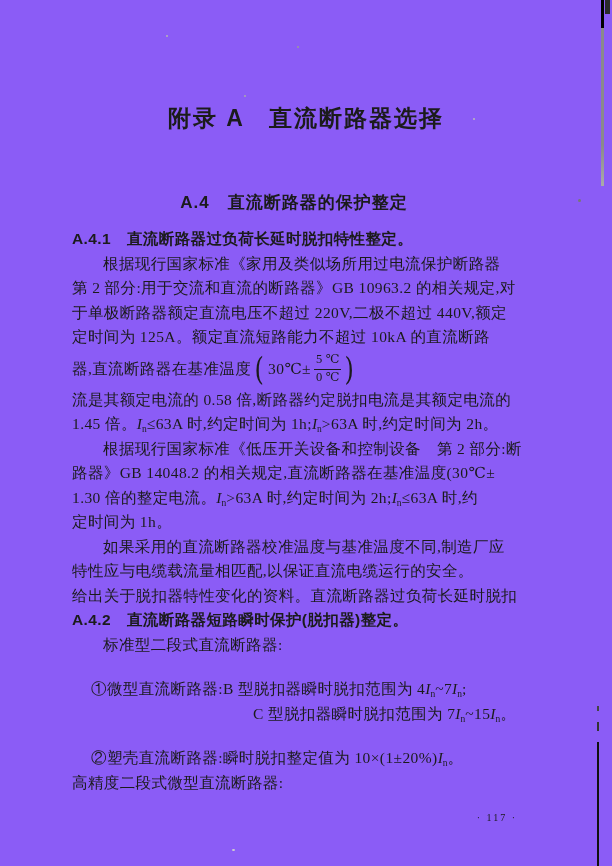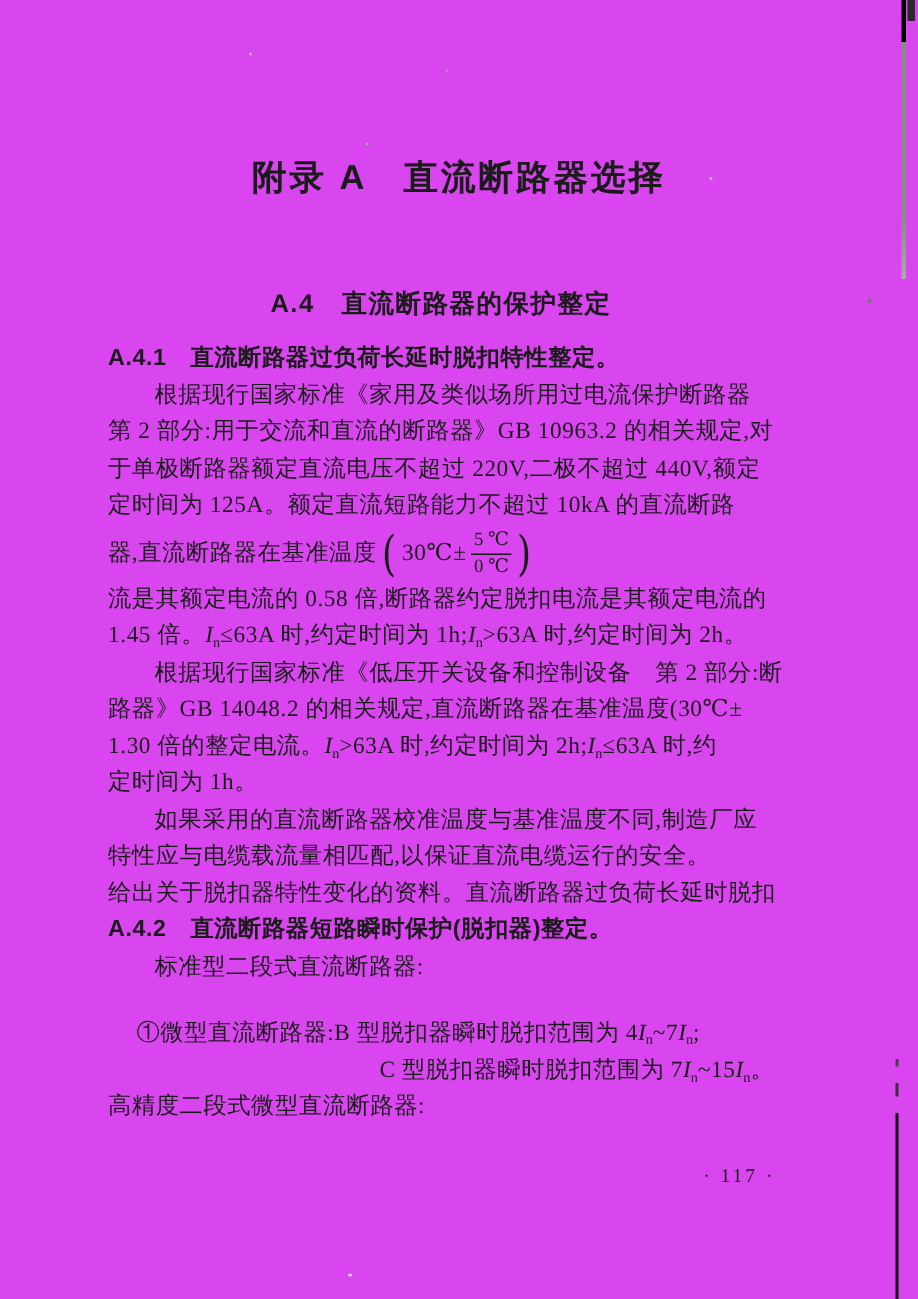--- a/index.html
+++ b/index.html
@@ -3,21 +3,21 @@
 <meta charset="utf-8">
 <style>
   html,body{margin:0;padding:0;}
   body{
     background:#888;
     font-family:"Liberation Serif","DejaVu Serif",serif;
   }
   .page{
     position:relative;
     width:612px;height:866px;
-    background:#d946ef;
+    background:#8b5cf6;
     color:#1b1b1b;
     overflow:hidden;
     -webkit-font-smoothing:antialiased;
   }
   .doc-title{
     position:absolute;top:103px;left:0;width:612px;
     margin:0;text-align:center;
     font-family:"Liberation Sans","DejaVu Sans",sans-serif;
     font-size:23px;font-weight:700;letter-spacing:2px;
   }
@@ -54,22 +54,22 @@
   .formula .frac{
     display:inline-flex;flex-direction:column;align-items:center;
     font-size:12.5px;line-height:1.25;letter-spacing:0;
     margin:0 2px;
   }
   .formula .frac .top{border-bottom:1.2px solid #1b1b1b;padding:0 2px 1px;}
   .formula .frac .bot{padding:0 2px;}
   .cur{font-style:italic;font-family:"Liberation Serif","DejaVu Serif",serif;letter-spacing:0;}
   .cur sub{font-size:9.5px;font-style:normal;line-height:0;vertical-align:-3px;}
   .page-number{
-    position:absolute;top:776px;left:72px;width:445px;
-    text-align:right;font-size:13px;letter-spacing:2px;
+    position:absolute;top:812px;left:72px;width:445px;
+    text-align:right;font-size:10px;letter-spacing:2px;
   }
   
   .artifact{position:absolute;pointer-events:none;}
   .edge-top{
     left:601px;top:0;width:2.5px;height:186px;
     background:linear-gradient(#000 0 28px,#8a8a8a 28px 78%,#aaa);
   }
   .edge-corner{left:605px;top:0;width:5px;height:14px;background:#2a2a2a;}
   .edge-bot-solid{left:597px;top:742px;width:2px;height:124px;background:#101010;}
   .edge-bot-dash1{left:597px;top:706px;width:2px;height:5px;background:#444;}
@@ -137,20 +137,23 @@
     <div class="line indent">标准型二段式直流断路器:</div>
 
     <div class="line indent-sm">
       <span>①微型直流断路器:B 型脱扣器瞬时脱扣范围为 4</span><i class="cur"><span>I</span><sub>n</sub></i><span>~7</span><i class="cur"><span>I</span><sub>n</sub></i><span>;</span>
     </div>
 
     <div class="line indent-lg">
       <span>C 型脱扣器瞬时脱扣范围为 7</span><i class="cur"><span>I</span><sub>n</sub></i><span>~15</span><i class="cur"><span>I</span><sub>n</sub></i><span>。</span>
     </div>
 
+    <div class="line indent-sm">
+      <span>②塑壳直流断路器:瞬时脱扣整定值为 10×(1±20%)</span><i class="cur"><span>I</span><sub>n</sub></i><span>。</span>
+    </div>
 
     <div class="line">高精度二段式微型直流断路器:</div>
 
   </div>
 
   <div class="page-number">· 117 ·</div>
 
   <div class="artifact edge-top"></div>
   <div class="artifact edge-corner"></div>
   <div class="artifact edge-bot-dash1"></div>

